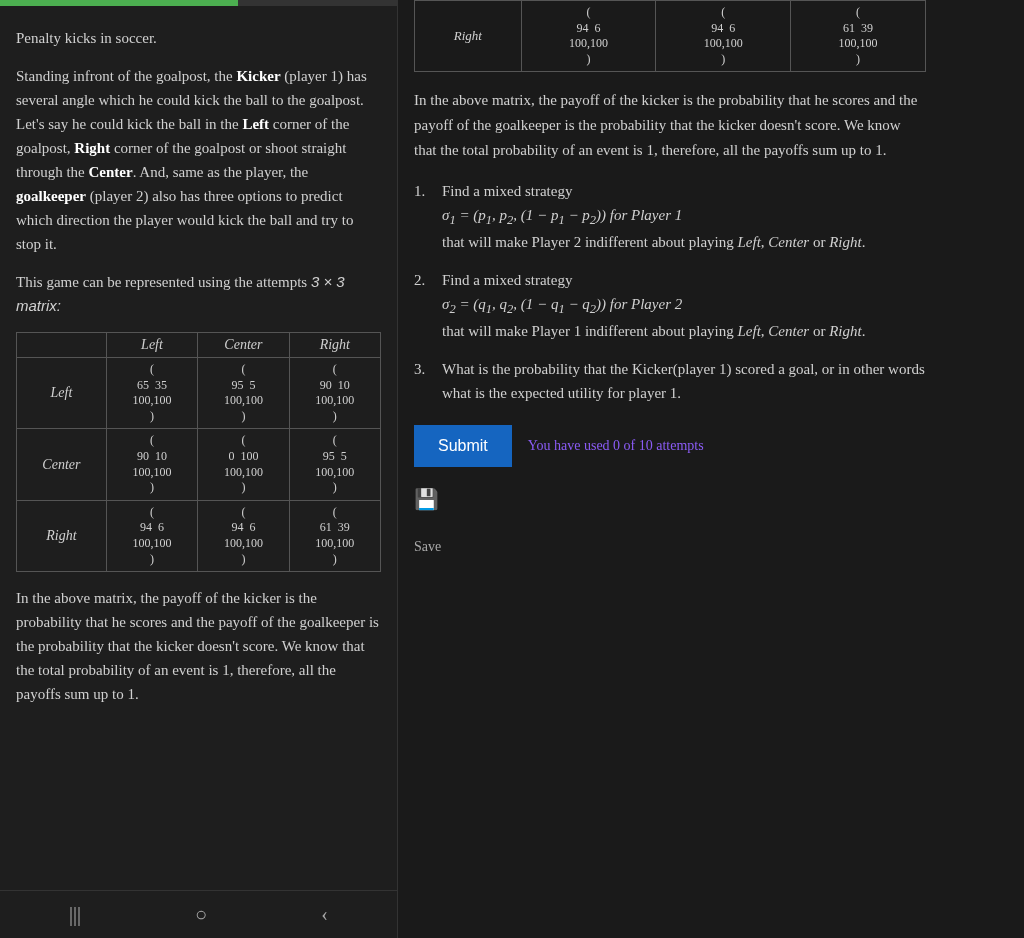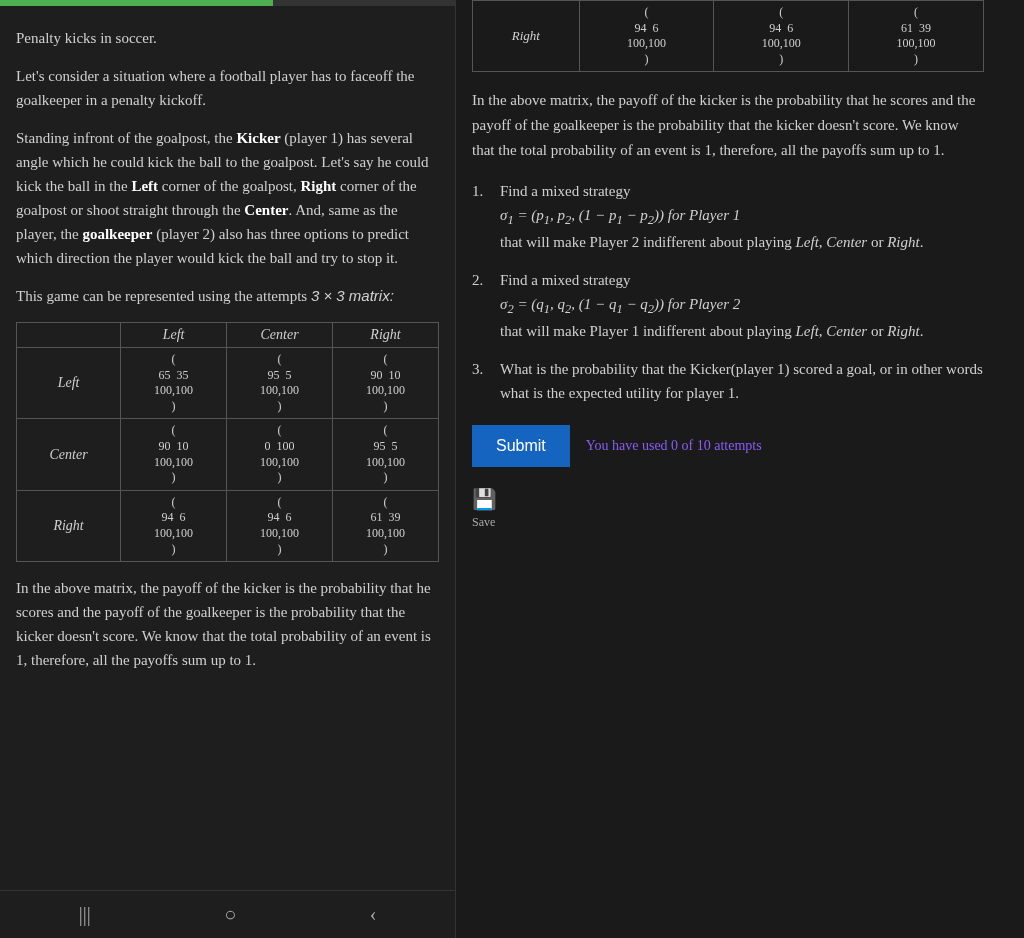--- a/index.html
+++ b/index.html
@@ -7,21 +7,21 @@
       display: flex;
       width: 1024px;
       height: 938px;
       font-family: serif;
       background: #1a1a1a;
       overflow: hidden;
     }
 
     
     .left-panel {
-      width: 456px;
+      width: 398px;
       background: #1e1e1e;
       color: #e0e0e0;
       overflow-y: auto;
       padding: 16px;
       border-right: 1px solid #333;
       position: relative;
     }
 
     .progress-bar {
       position: absolute;
@@ -191,42 +191,42 @@
       flex-direction: column;
       align-items: flex-start;
       gap: 4px;
     }
     .save-icon {
       font-size: 20px;
       color: #aaa;
       cursor: pointer;
     }
     .save-label {
-      font-size: 12px;
+      font-size: 14px;
       color: #aaa;
+      margin-top: 24px;
     }
 
     
     ::-webkit-scrollbar { width: 4px; }
     ::-webkit-scrollbar-track { background: #222; }
     ::-webkit-scrollbar-thumb { background: #555; }
 
     .italic { font-style: italic; }
   </style>
 </head>
 <body>
 
 <div class="left-panel">
   <div class="progress-bar">
     <div class="progress-bar-fill"></div>
   </div>
   <div class="content">
     <p>Penalty kicks in soccer.</p>
 
-    <p>Let's consider a situation where a football player has to faceoff the goalkeeper in a penalty kickoff.</p>
 
     <p>
       <span>Standing infront of the goalpost, the </span><strong>Kicker</strong><span> (player 1) has several angle which he could kick the ball to the goalpost. Let's say he could kick the ball in the </span><strong>Left</strong><span> corner of the goalpost, </span><strong>Right</strong><span> corner of the goalpost or shoot straight through the </span><strong>Center</strong><span>. And, same as the player, the </span><strong>goalkeeper</strong><span> (player 2) also has three options to predict which direction the player would kick the ball and try to stop it.</span>
     </p>
 
     <p class="matrix-intro">
       <span>This game can be represented using the attempts</span> <span class="math-inline">3 × 3 matrix:</span>
     </p>
 
     <table class="matrix-table">

